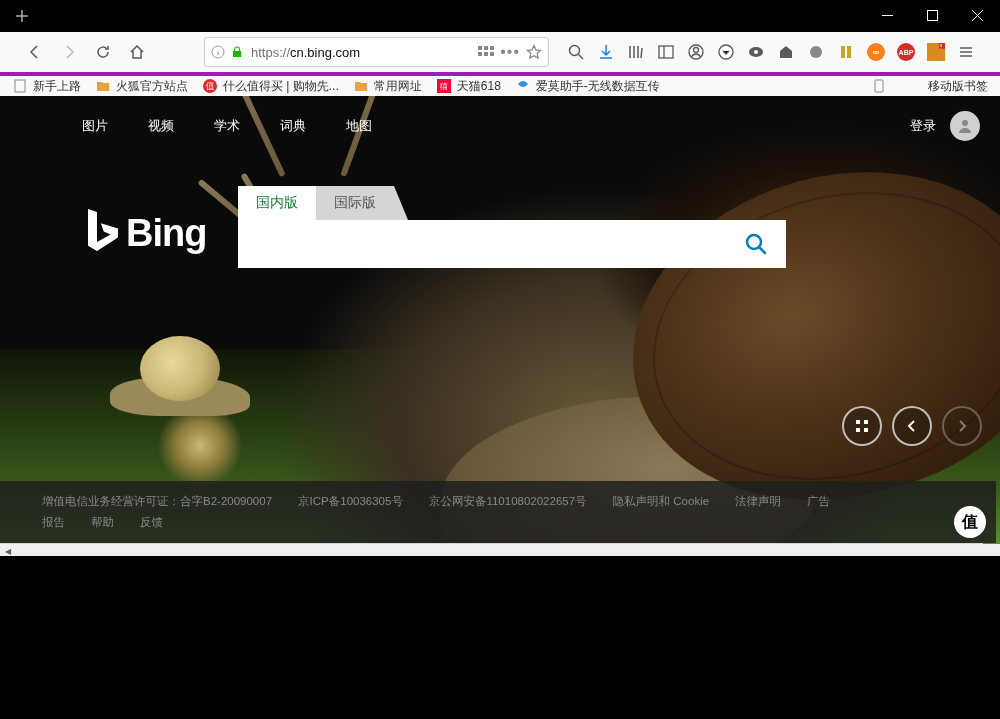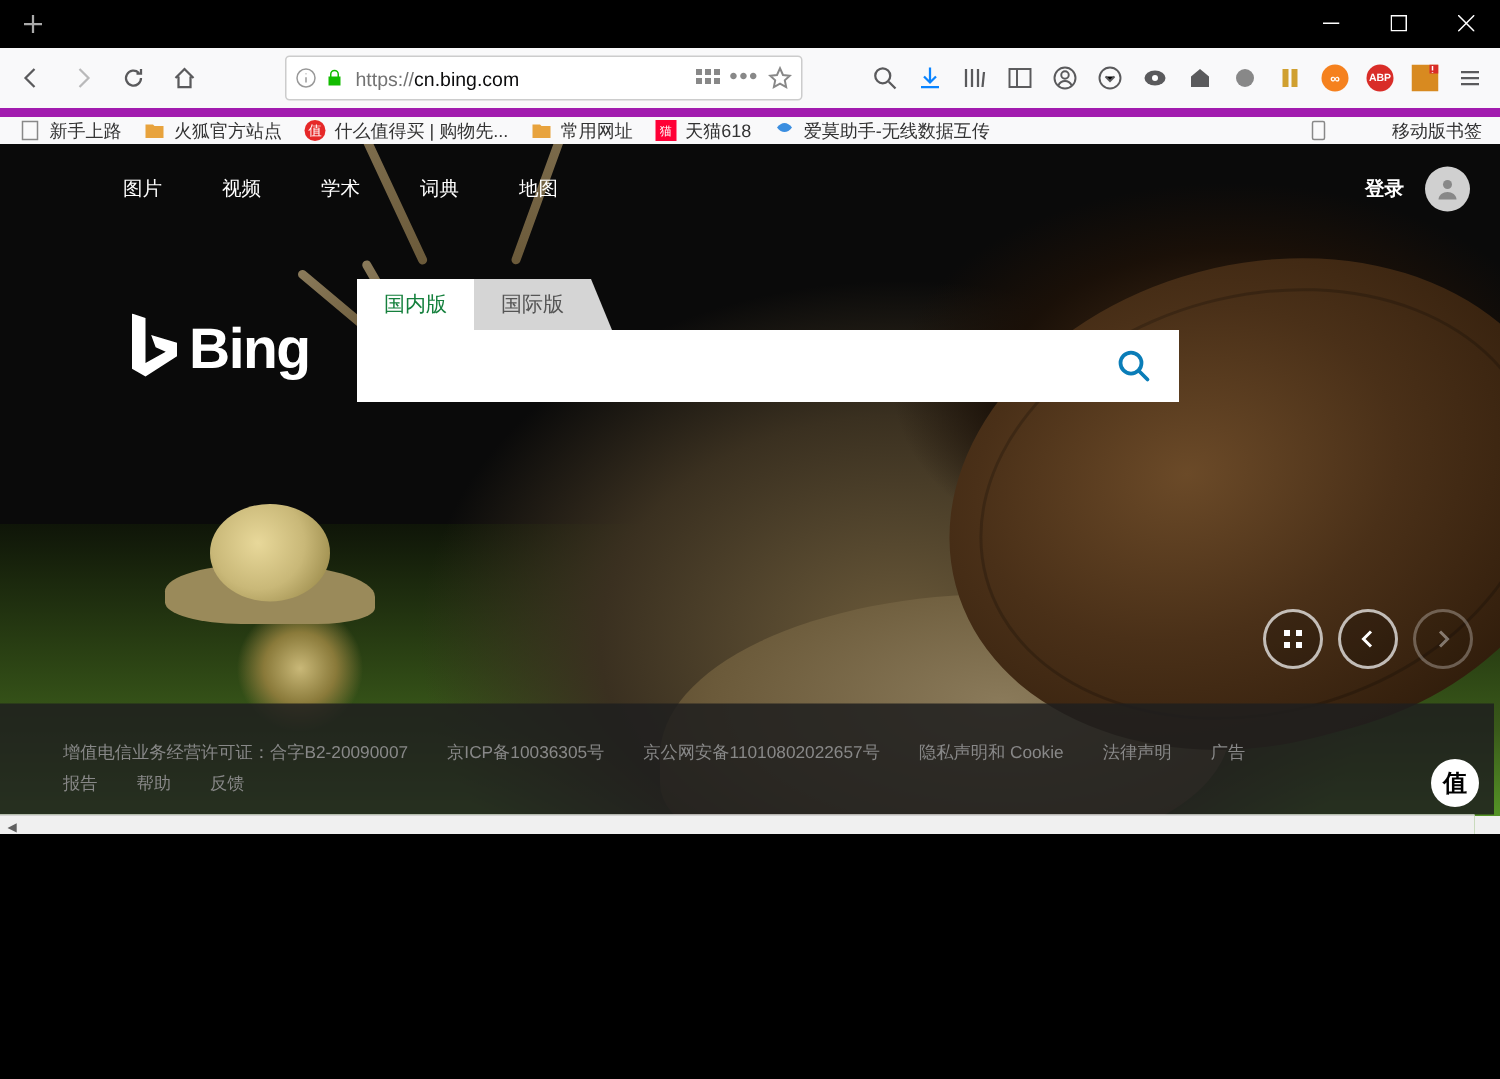--- a/index.html
+++ b/index.html
@@ -9,35 +9,35 @@
 .titlebar { height: 32px; background: #000; display: flex; align-items: flex-start; }
 .tab { background: #f9f9fa; height: 32px; display: flex; align-items: center; padding: 0 8px 0 10px; margin-left: 40px; border-top-left-radius: 3px; border-top-right-radius: 3px; min-width: 210px; }
 .tab-favicon { width: 16px; height: 16px; display: flex; align-items: center; justify-content: center; margin-right: 8px; }
 .tab-title { font-size: 12px; color: #0c0c0d; flex: 1; }
 .tab-close { width: 16px; height: 16px; display: flex; align-items: center; justify-content: center; margin-left: 8px; cursor: pointer; }
 .newtab { width: 28px; height: 28px; margin: 2px 0 0 8px; display: flex; align-items: center; justify-content: center; color: #fff; cursor: pointer; }
 .win-controls { margin-left: auto; display: flex; }
 .win-btn { width: 45px; height: 30px; display: flex; align-items: center; justify-content: center; color: #fff; cursor: pointer; }
 
 
-.toolbar { height: 40px; background: #f9f9fa; display: flex; align-items: center; padding: 0 6px; gap: 4px; }
+.toolbar { height: 40px; background: #f9f9fa; display: flex; align-items: center; padding: 0 20px; gap: 4px; }
 .tb-btn { width: 30px; height: 30px; display: flex; align-items: center; justify-content: center; cursor: pointer; color: #5a5a5c; border-radius: 3px; }
 .tb-btn.disabled { opacity: 0.4; }
 .urlbar { flex: 0 0 345px; height: 30px; background: #fff; border: 1px solid #ccc; border-radius: 3px; display: flex; align-items: center; padding: 0 6px; margin: 0 4px; }
 .urlbar-text { font-size: 13px; color: #737373; }
 .urlbar-text .domain { color: #0c0c0d; }
 .urlbar-right { margin-left: auto; display: flex; gap: 6px; align-items: center; }
 .ext-icons { display: flex; gap: 2px; align-items: center; margin-left: auto; }
 .ext-icon { width: 28px; height: 28px; display: flex; align-items: center; justify-content: center; cursor: pointer; color: #5a5a5c; }
 .badge-circle { width: 18px; height: 18px; border-radius: 50%; display: flex; align-items: center; justify-content: center; font-size: 9px; font-weight: bold; color: #fff; }
 .badge-red { background: #d92d28; }
 .badge-orange { background: #f5811e; }
 
 
-.bookmarks { height: 24px; background: #f9f9fa; border-top: 6px solid #a21caf; display: flex; align-items: center; padding: 0 6px; gap: 2px; font-size: 12px; }
+.bookmarks { height: 24px; background: #f9f9fa; border-top: 4px solid #a21caf; display: flex; align-items: center; padding: 0 6px; gap: 2px; font-size: 12px; }
 .bm-item { display: flex; align-items: center; gap: 5px; padding: 2px 6px; cursor: pointer; color: #333; border-radius: 3px; }
 .bm-icon { width: 16px; height: 16px; display: flex; align-items: center; justify-content: center; flex-shrink: 0; }
 .bm-right { margin-left: auto; gap: 41px; }
 
 
 .page { position: relative; height: 460px; overflow: hidden; }
 .hero-bg { position: absolute; inset: 0; background:
   radial-gradient(ellipse 250px 150px at 82% 35%, #4a3018 0%, #1a1008 60%, transparent 90%),
   radial-gradient(ellipse 400px 300px at 60% 72%, #6b5a3a 0%, #3a3020 50%, transparent 80%),
   radial-gradient(circle 60px at 20% 76%, #c9b878 0%, #8a7a3a 40%, transparent 70%),
@@ -52,41 +52,41 @@
 .t2 { left: 340px; bottom: 380px; height: 170px; transform: rotate(20deg); transform-origin: bottom; }
 .t3 { left: 250px; bottom: 330px; height: 70px; transform: rotate(-50deg); transform-origin: bottom; }
 .t4 { left: 270px; bottom: 330px; height: 60px; transform: rotate(-30deg); transform-origin: bottom; }
 .t1::after, .t2::after { content: ""; position: absolute; top: -6px; left: -3px; width: 12px; height: 12px; border-radius: 50%; background: #8a7a5a; }
 .snail-small-shell { position: absolute; left: 140px; bottom: 155px; width: 80px; height: 65px; border-radius: 50%; background: radial-gradient(circle at 40% 40%, #e8d89a, #c9b878, #8a7a3a); }
 .snail-small-body { position: absolute; left: 110px; bottom: 140px; width: 140px; height: 40px; background: #9a8a5a; border-radius: 50% 60% 30% 40%; }
 
 .bing-nav { position: absolute; top: 10px; left: 0; right: 0; height: 40px; display: flex; align-items: center; padding: 0 20px 0 82px; color: #fff; font-size: 13px; }
 .nav-item { padding: 6px 18px 6px 0; margin-right: 22px; cursor: pointer; }
 .nav-right { margin-left: auto; display: flex; align-items: center; gap: 14px; }
-.login { cursor: pointer; font-size: 13px; font-weight: bold; }
+.login { cursor: pointer; font-size: 13px; }
 .avatar { width: 30px; height: 30px; border-radius: 50%; background: #d0d0d0; display: flex; align-items: center; justify-content: center; cursor: pointer; }
 
 .bing-logo-area { position: absolute; left: 82px; top: 113px; display: flex; align-items: center; color: #fff; }
 .bing-logo { display: flex; align-items: center; gap: 8px; }
 .bing-logo-text { font-size: 38px; font-weight: 700; letter-spacing: -1px; }
 
 .search-area { position: absolute; left: 238px; top: 90px; width: 548px; }
 .version-tabs { display: flex; }
 .vtab { padding: 8px 18px; font-size: 14px; background: #d5d5d5; color: #555; cursor: pointer; position: relative; }
 .vtab.active { background: #fff; color: #15803d; }
 .vtab:not(.active)::after { content: ""; position: absolute; right: -14px; top: 0; border-left: 14px solid #d5d5d5; border-top: 34px solid transparent; }
 .search-box { display: flex; background: #fff; height: 48px; }
 .search-input { flex: 1; border: none; outline: none; font-size: 16px; padding: 0 14px; }
 .search-btn { width: 60px; display: flex; align-items: center; justify-content: center; cursor: pointer; }
 
 .page-controls { position: absolute; right: 18px; bottom: 110px; display: flex; gap: 10px; }
 .ctrl-btn { width: 40px; height: 40px; border: 2px solid rgba(255,255,255,0.7); border-radius: 50%; display: flex; align-items: center; justify-content: center; cursor: pointer; color: #fff; background: rgba(0,0,0,0.2); }
 .ctrl-btn.disabled { opacity: 0.4; }
 
-.footer { position: absolute; bottom: 13px; left: 0; right: 4px; background: rgba(30,30,30,0.85); padding: 22px 16px 10px 42px; color: #888; font-size: 11.5px; }
+.footer { position: absolute; bottom: 13px; left: 0; right: 4px; background: rgba(30,30,30,0.85); padding: 10px 16px 10px 42px; color: #888; font-size: 11.5px; }
 .footer-row { display: flex; gap: 26px; padding: 3px 0; flex-wrap: wrap; }
 .footer-item { cursor: pointer; }
 
 .watermark { position: absolute; bottom: 18px; right: 14px; display: flex; align-items: center; gap: 6px; color: #fff; }
 .watermark-badge { width: 32px; height: 32px; border-radius: 50%; background: #fff; color: #000; display: flex; align-items: center; justify-content: center; font-size: 16px; font-weight: bold; }
 .watermark-text { font-size: 22px; font-weight: bold; }
 
 .scrollbar-h { position: absolute; bottom: 0; left: 0; right: 17px; height: 13px; background: #f0f0f0; border-top: 1px solid #d4d4d4; }
 .scrollbar-h::before, .scrollbar-h::after { content: ""; position: absolute; top: 0; width: 17px; height: 13px; background: #f0f0f0; }
 .scrollbar-h::before { left: 0; }

